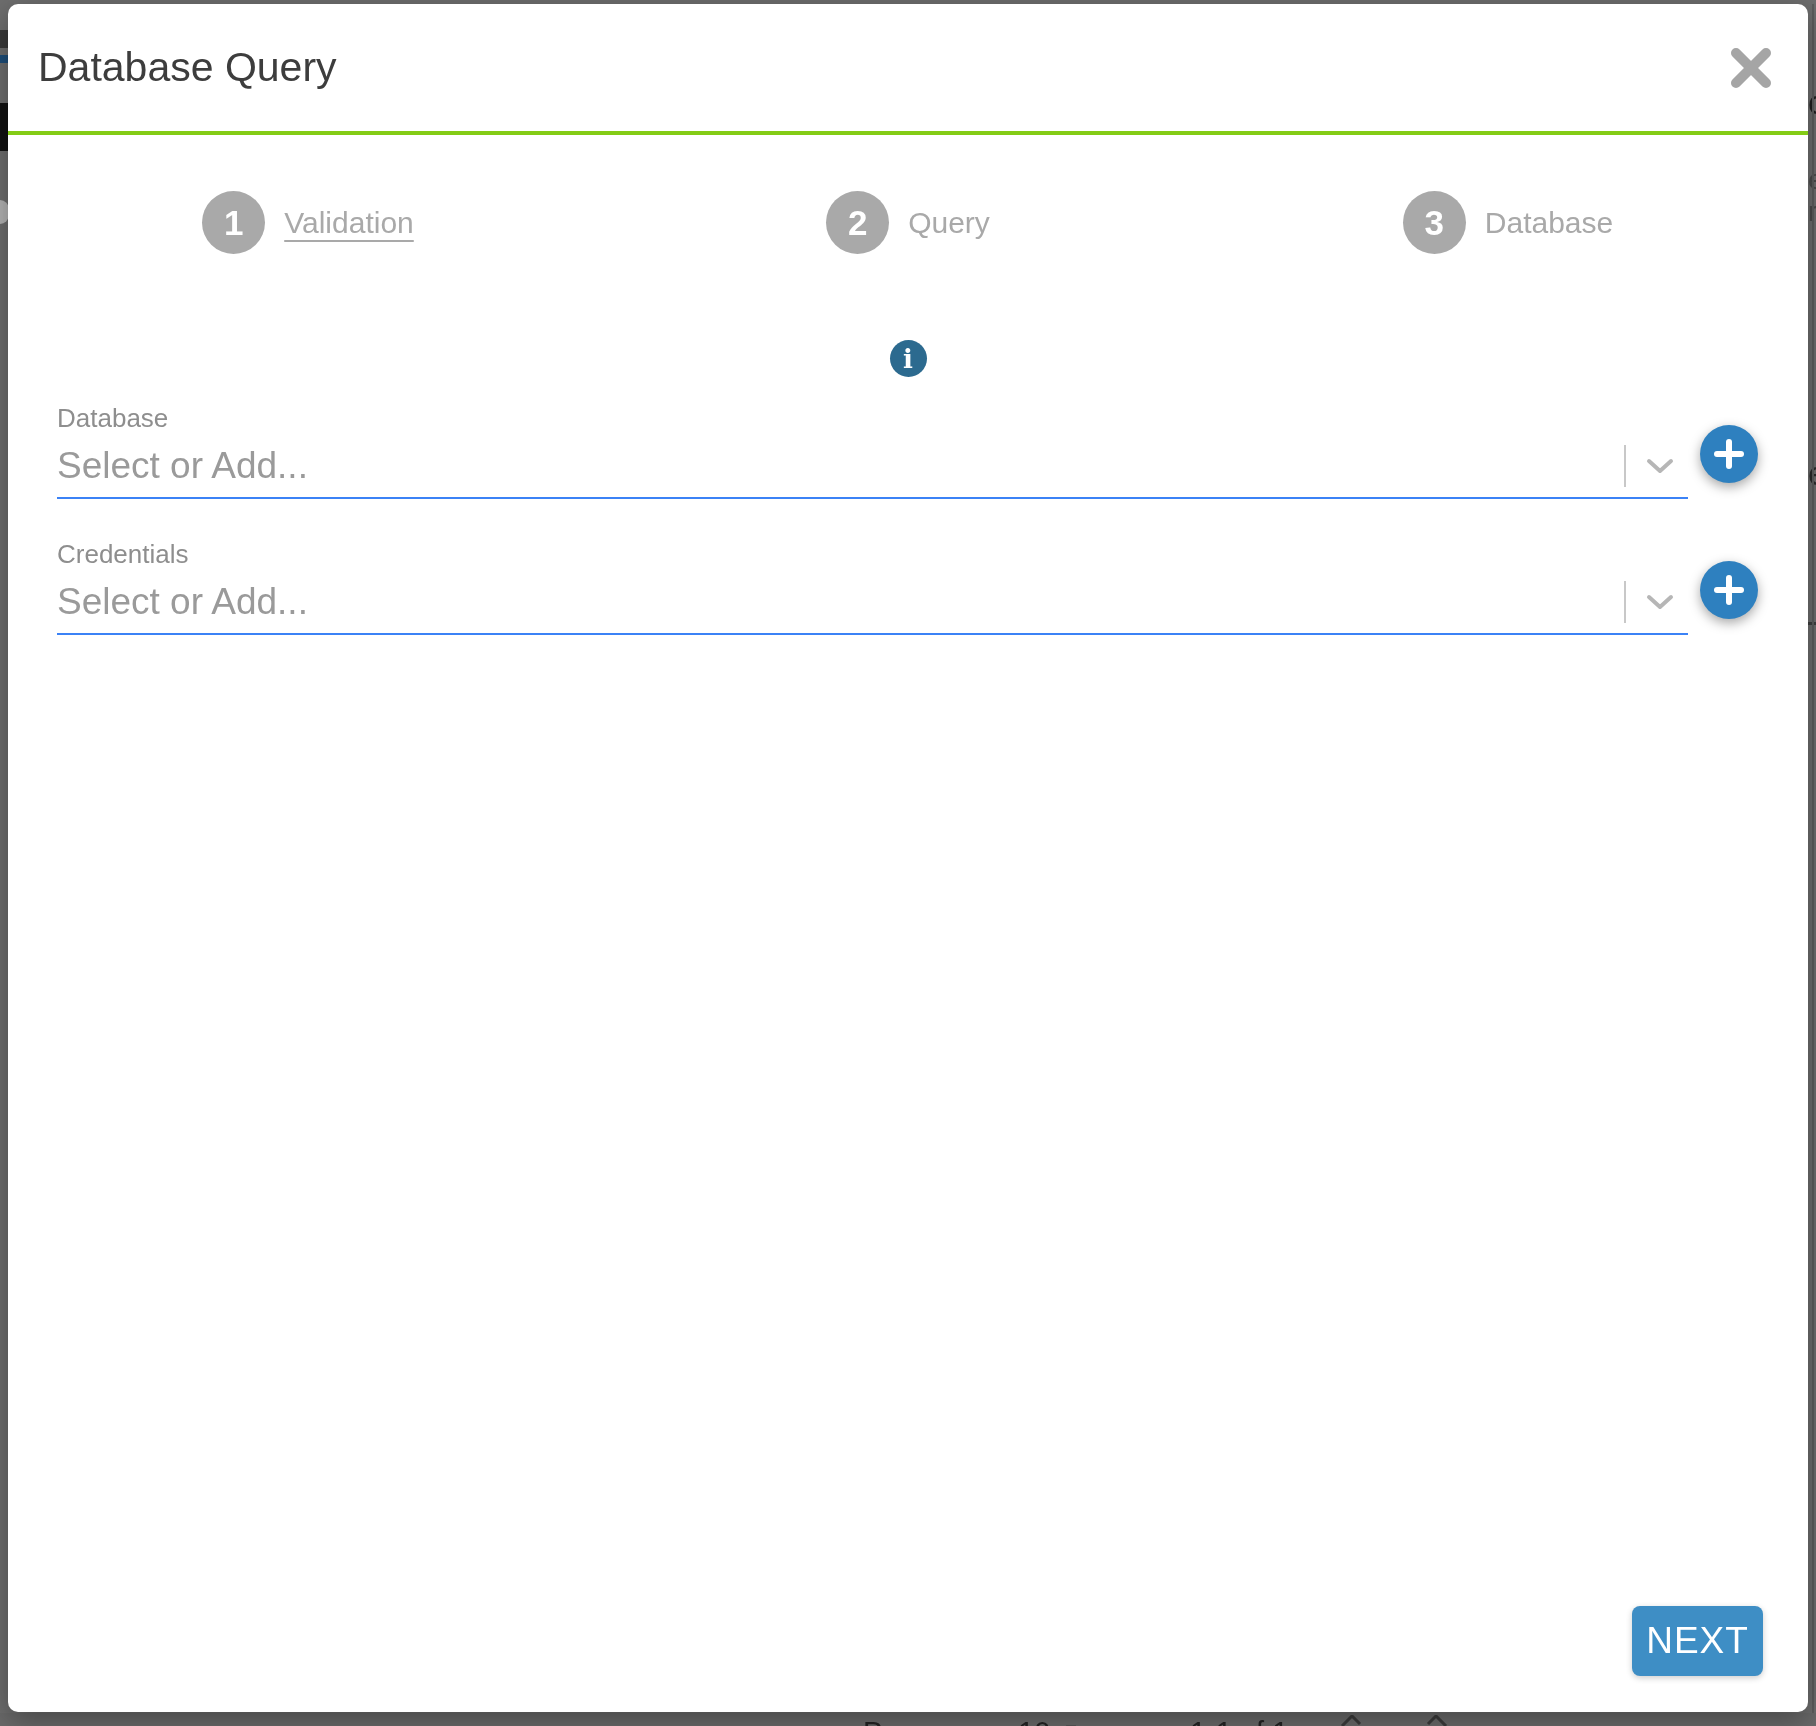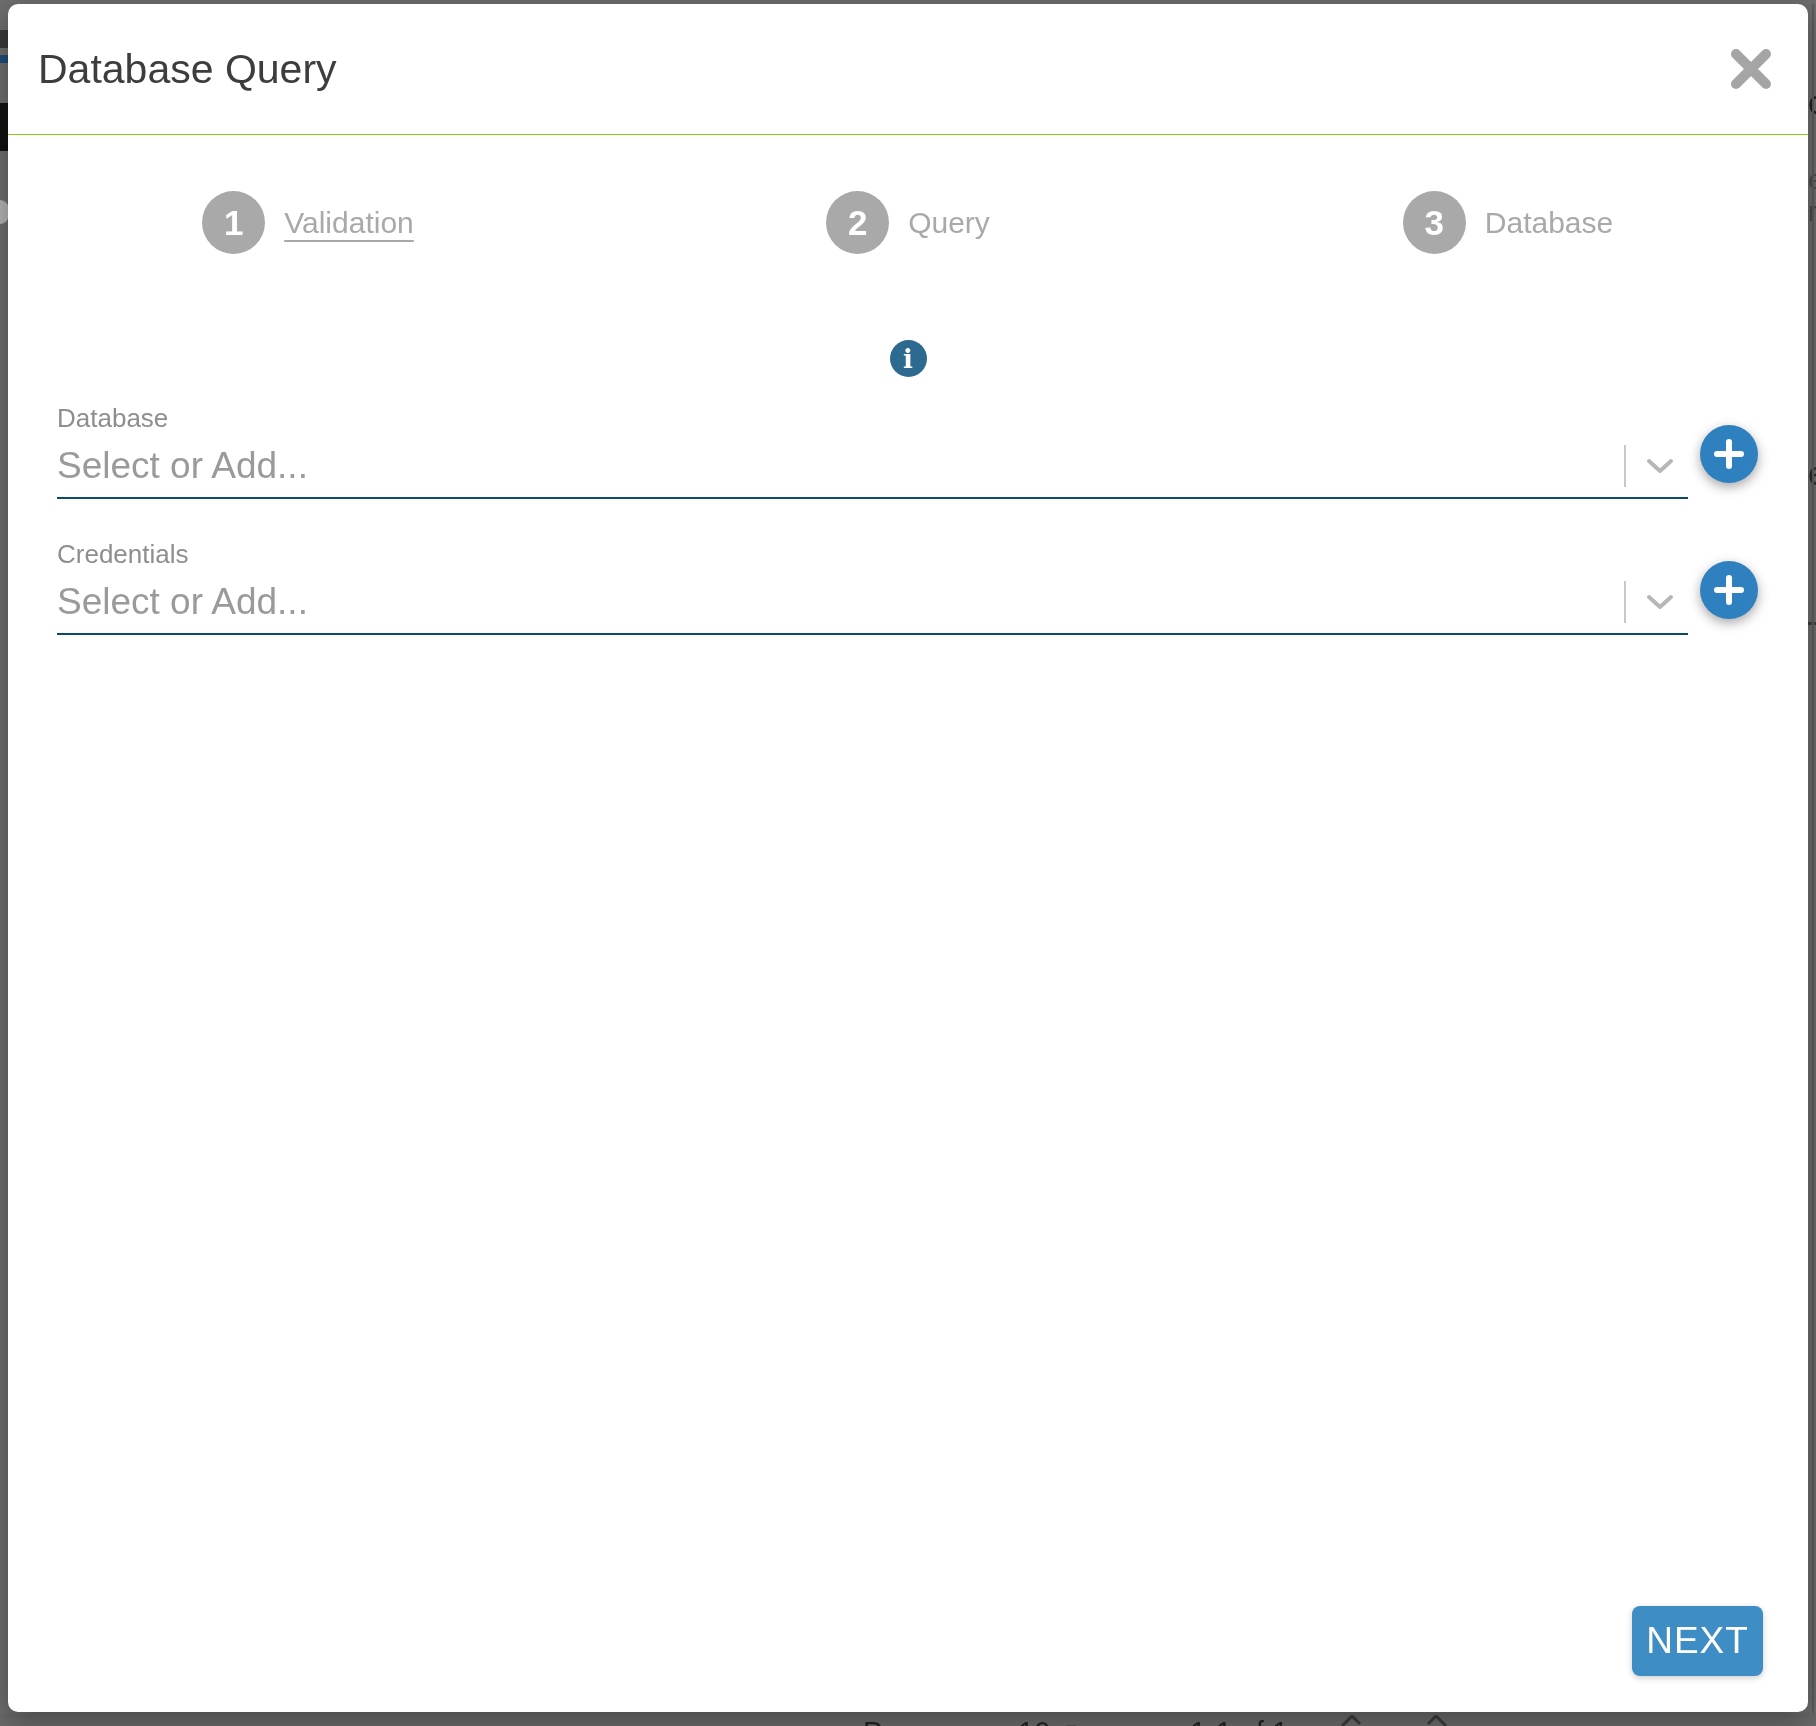--- a/index.html
+++ b/index.html
@@ -25,21 +25,21 @@
   .modal {
     position:absolute; left:8px; top:4px; width:1800px; height:1708px;
     background:#ffffff; border-radius:10px;
     box-shadow:0 8px 30px rgba(0,0,0,0.35);
     display:flex; flex-direction:column;
   }
   .modal-header {
     height:131px; flex:0 0 131px;
     padding:0 34px 0 30px;
     display:flex; align-items:center; justify-content:space-between;
-    border-bottom:1px solid #84cc16;
+    border-bottom:4px solid #84cc16;
   }
   .modal-title { font-size:41px; color:#3d3d3d; }
   .close-btn { width:46px; height:42px; cursor:pointer; display:flex; align-items:center; justify-content:center; }
 
   .modal-body { flex:1 1 auto; position:relative; }
 
   
   .stepper { display:flex; padding-top:56px; }
   .step { flex:1 1 0; display:flex; align-items:center; justify-content:center; gap:19px; }
   .step-circle {
@@ -65,21 +65,21 @@
   }
   .info-text { font-size:33px; color:#2c6a8f; }
 
   
   .fields { margin:26px 120px 0 49px; }
   .field-group { position:relative;margin-top:16px; }
   .field-group + .field-group { margin-top:40px; }
   .field-label { font-size:26px; color:#8e8e8e; height:32px; }
   .input-row {
     height:64px; display:flex; align-items:center;
-    border-bottom:2px solid #0c4a6e;
+    border-bottom:2px solid #3b82f6;
     padding-right:12px;
   }
   .select-input {
     flex:1 1 auto; border:none; outline:none; background:transparent;
     font-family:"Liberation Sans", sans-serif;
     font-size:37px; color:#555;
     min-width:0;
   }
   .select-input::placeholder { color:#9a9a9a; opacity:1; }
   .v-divider { width:2px; height:42px; background:#c8c8c8; margin-right:20px; flex:0 0 2px; }

